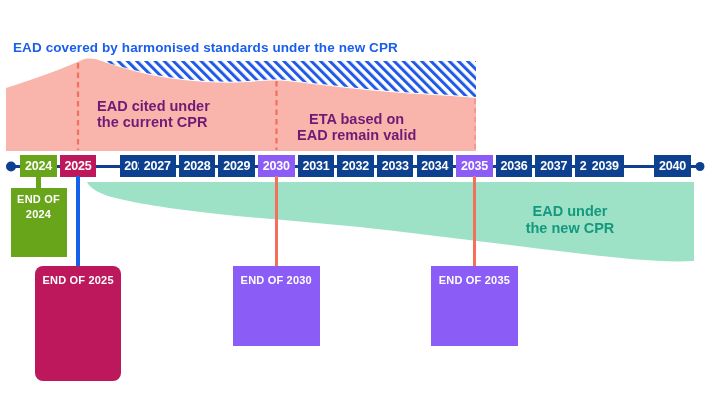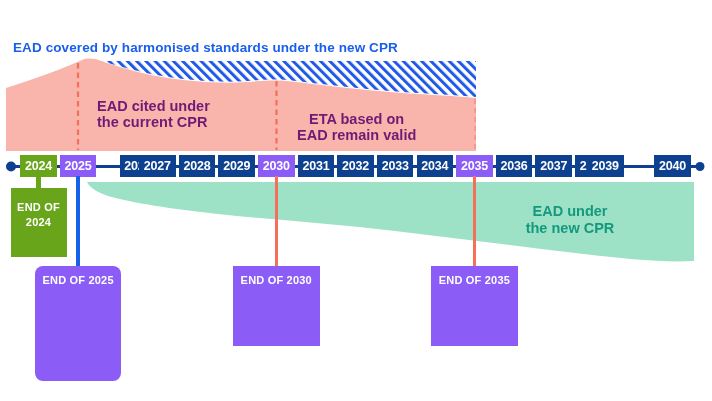--- a/index.html
+++ b/index.html
@@ -19,33 +19,33 @@
   #ann-newcpr{
     color:#14997f;font-size:14.5px;line-height:16.5px;
     left:470px;top:203px;width:200px;text-align:center;
   }
   .year-box{
     position:absolute;top:155px;height:22px;
     display:flex;align-items:center;justify-content:center;
     color:#ffffff;font-size:12.5px;letter-spacing:-0.2px;
   }
   .c-green{background:#69a51a;}
-  .c-blue{background:#8b5cf6;}
+  .c-blue{background:#be185d;}
   .c-navy{background:#0d4190;}
   .c-orange{background:#8b5cf6;}
   .stem{position:absolute;}
   .s-green{background:#69a51a;}
   .s-blue{background:#1660ea;}
   .s-orange{background:#f4705a;}
   .evt{
     position:absolute;color:#ffffff;font-size:11px;line-height:14.5px;
     text-align:center;white-space:pre-line;letter-spacing:0.2px;
     box-sizing:border-box;
   }
-  .evt.pt-sm{padding-top:12px;}
+  .evt.pt-sm{padding-top:4px;}
   .evt.pt-md{padding-top:7px;}
 </style>
 </head>
 <body>
 
 <div id="stage">
 
   <svg id="bg-svg" width="712" height="401" viewBox="0 0 712 401">
     <defs>
       <pattern id="hatch" width="6.5" height="6.5" patternUnits="userSpaceOnUse" patternTransform="rotate(-45)">

